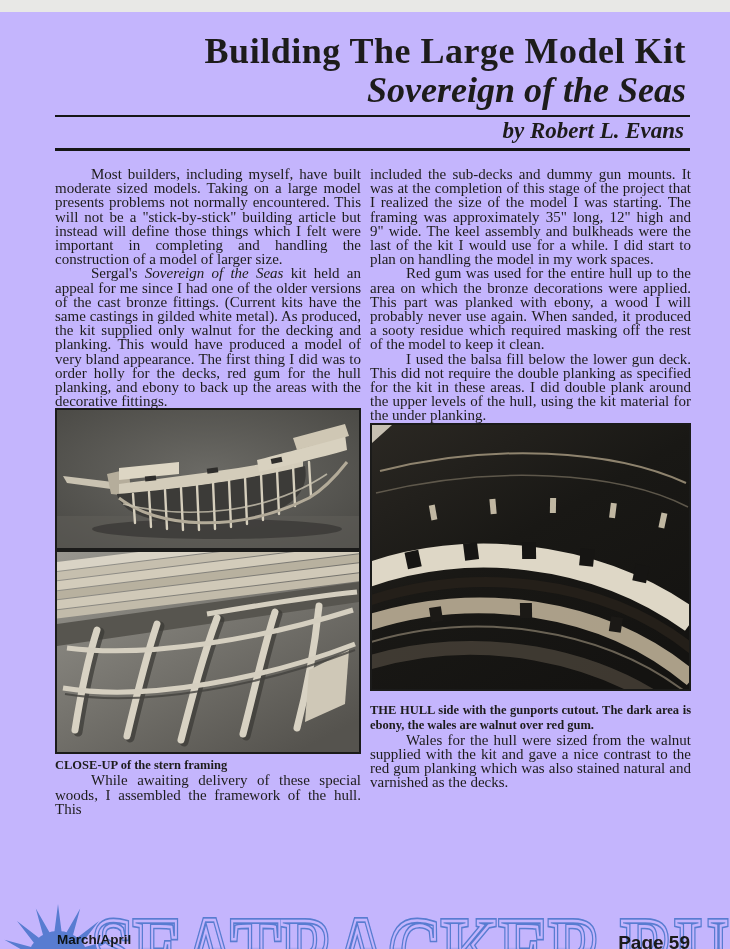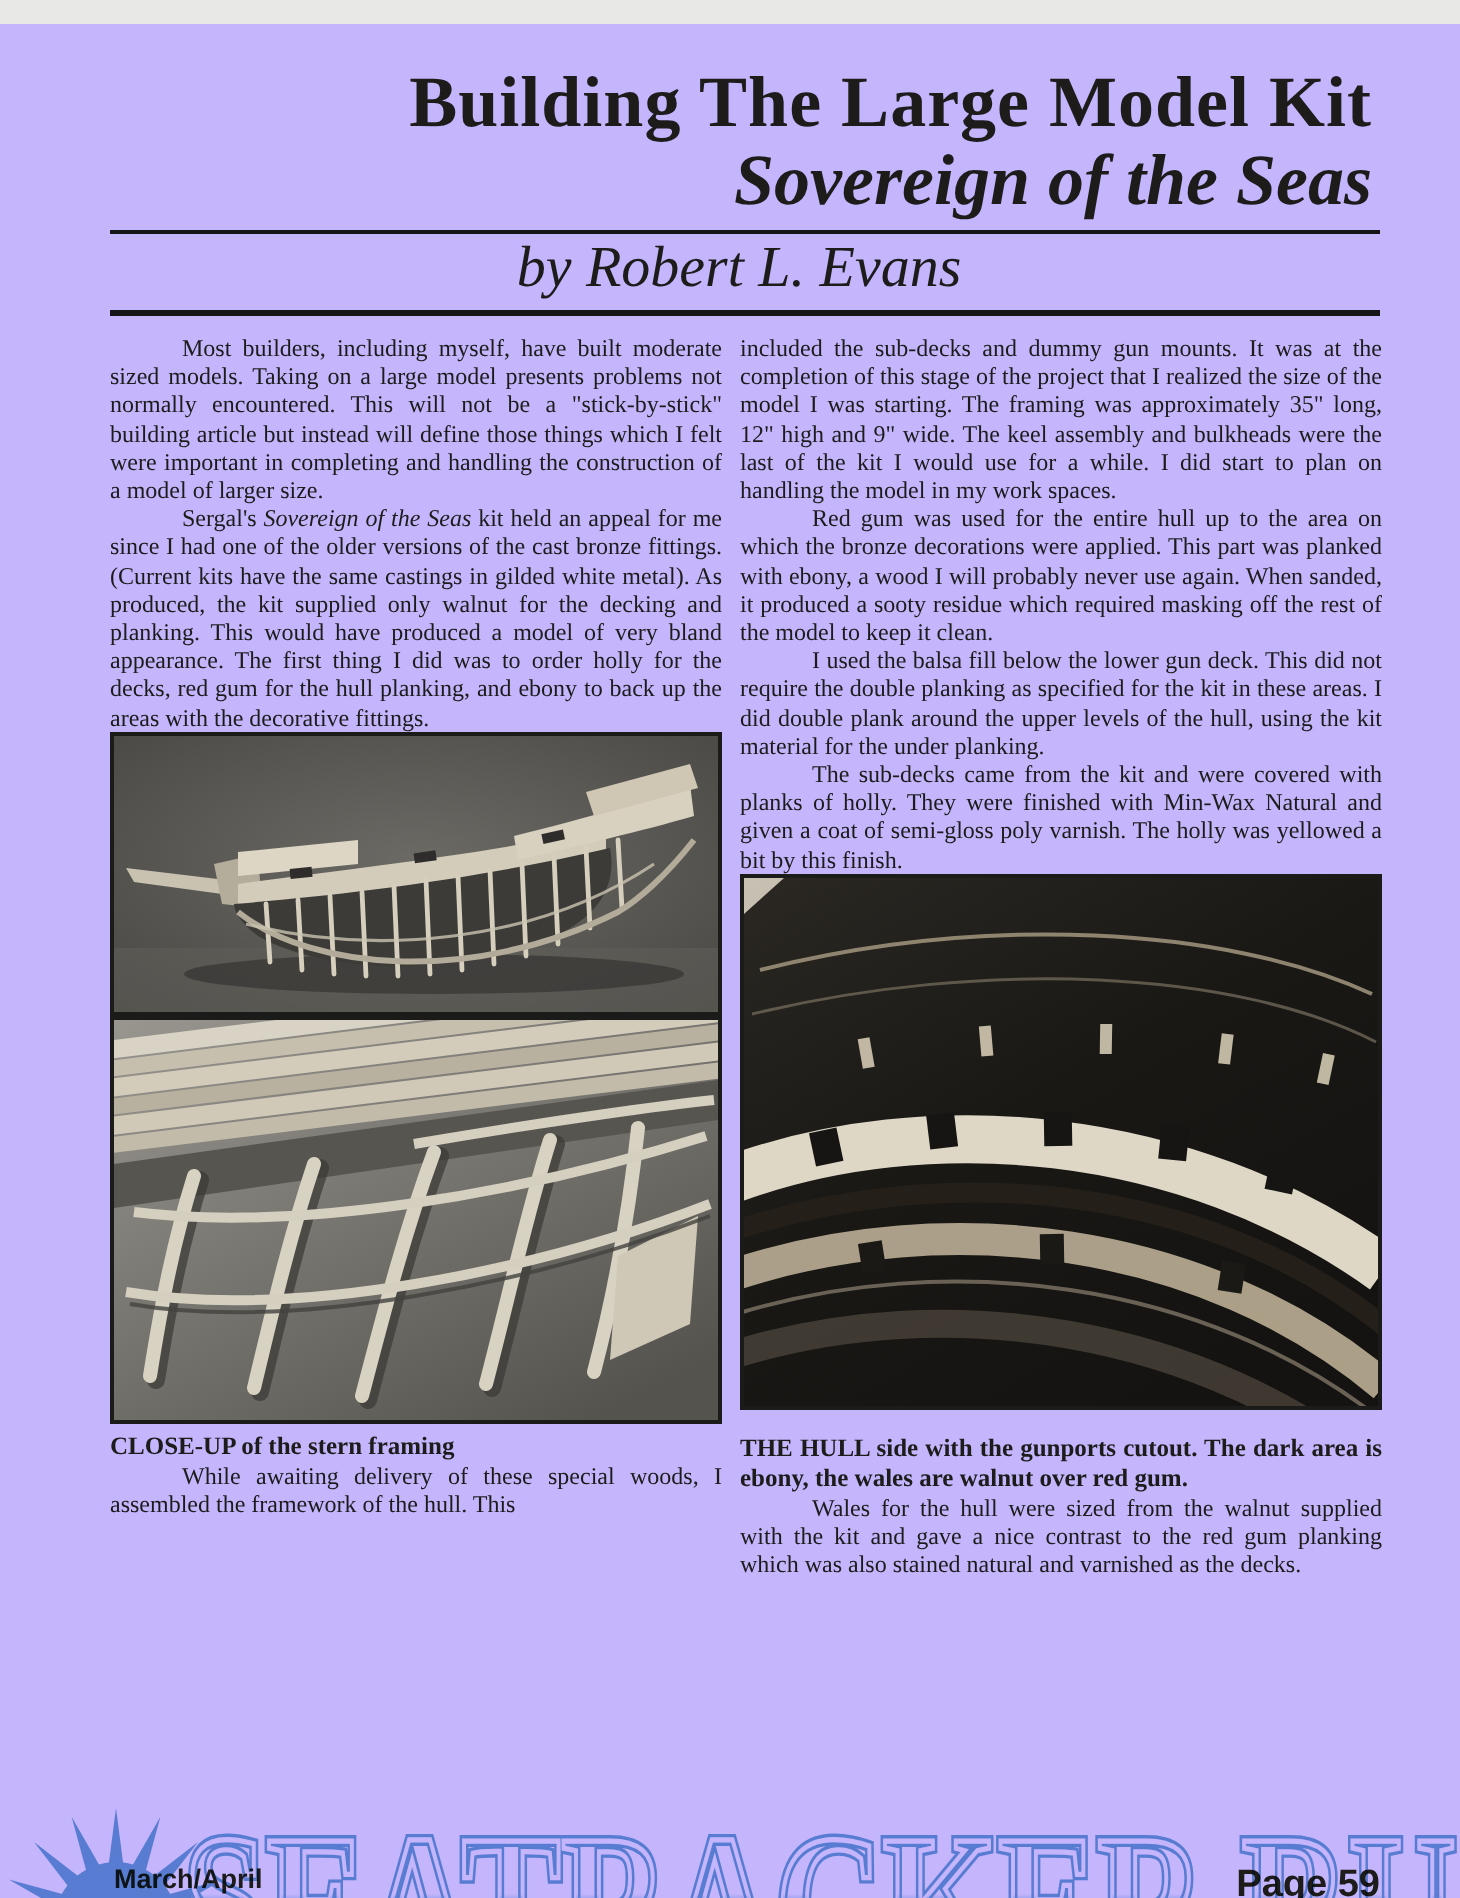--- a/index.html
+++ b/index.html
@@ -3,27 +3,27 @@
 <meta charset="utf-8">
 <style>
   html,body{margin:0;padding:0;background:#e8e8e6;}
   .page{position:relative;width:730px;height:949px;background:#c4b5fd;overflow:hidden;
         font-family:"Liberation Serif",serif;color:#1d1c1b;margin:12px auto;}
   
   .header{position:absolute;left:55px;right:40px;top:20px;text-align:right;}
   .title1{font-size:36px;font-weight:bold;line-height:1.08;letter-spacing:.5px;padding-right:4px;}
   .title2{font-size:36px;font-weight:bold;font-style:italic;line-height:1.08;padding-right:4px;}
   .rule1{border:none;border-top:2.5px solid #161616;margin:5px 0 1px 0;}
-  .byline{font-size:29px;font-weight:normal;font-style:italic;line-height:1.15;padding-right:6px;text-align:center;}
+  .byline{font-size:23px;font-weight:bold;font-style:italic;line-height:1.15;padding-right:6px;}
   .rule2{border:none;border-top:3px solid #161616;margin:4px 0 0 0;}
   
   .columns{position:absolute;left:55px;top:155px;display:flex;gap:9px;}
   .col-left{width:306px;}
   .col-right{width:321px;}
-  p.body-text{margin:0;text-align:justify;font-size:12px;line-height:14.2px;}
+  p.body-text{margin:0;text-align:justify;font-size:15px;line-height:14.2px;}
   .indent{text-indent:36px;}
   .caption{font-weight:bold;font-size:12.5px;line-height:15px;text-align:justify;margin:0;}
   
   figure.photo{margin:0;border:2px solid #1b1b1a;line-height:0;background:#444;}
   figure.photo svg{display:block;}
   .ph1{margin-top:6px;}
   .cap1{margin-top:8px;}
   .ph2{margin-top:24px;}
   .cap2{margin-top:4px;}
   .p-await{margin-top:10px;}
@@ -140,21 +140,20 @@
       </figure>
       <p class="caption cap2">CLOSE-UP of the stern framing</p>
 
       <p class="body-text indent p-await">While awaiting delivery of these special woods, I assembled the framework of the hull. This</p>
     </div>
 
     <div class="col-right">
       <p class="body-text">included the sub-decks and dummy gun mounts. It was at the completion of this stage of the project that I realized the size of the model I was starting. The framing was approximately 35" long, 12" high and 9" wide. The keel assembly and bulkheads were the last of the kit I would use for a while. I did start to plan on handling the model in my work spaces.</p>
       <p class="body-text indent">Red gum was used for the entire hull up to the area on which the bronze decorations were applied. This part was planked with ebony, a wood I will probably never use again. When sanded, it produced a sooty residue which required masking off the rest of the model to keep it clean.</p>
       <p class="body-text indent">I used the balsa fill below the lower gun deck. This did not require the double planking as specified for the kit in these areas. I did double plank around the upper levels of the hull, using the kit material for the under planking.</p>
-      <p class="body-text indent">The sub-decks came from the kit and were covered with planks of holly. They were finished with Min-Wax Natural and given a coat of semi-gloss poly varnish. The holly was yellowed a bit by this finish.</p>
 
       <figure class="photo ph3">
         <svg width="317" height="264" viewBox="0 0 317 264">
           <defs>
             <linearGradient id="p3g" x1="0" y1="0" x2="0.7" y2="1">
               <stop offset="0" stop-color="#2b2823"></stop>
                 <stop offset="0.5" stop-color="#191815"></stop>
                 <stop offset="1" stop-color="#141311"></stop>
             </linearGradient>
           </defs>

